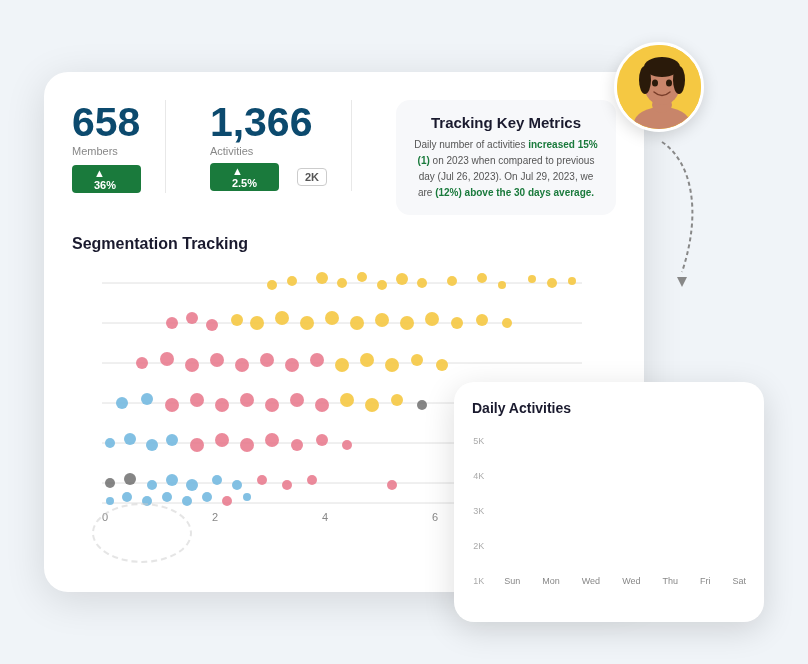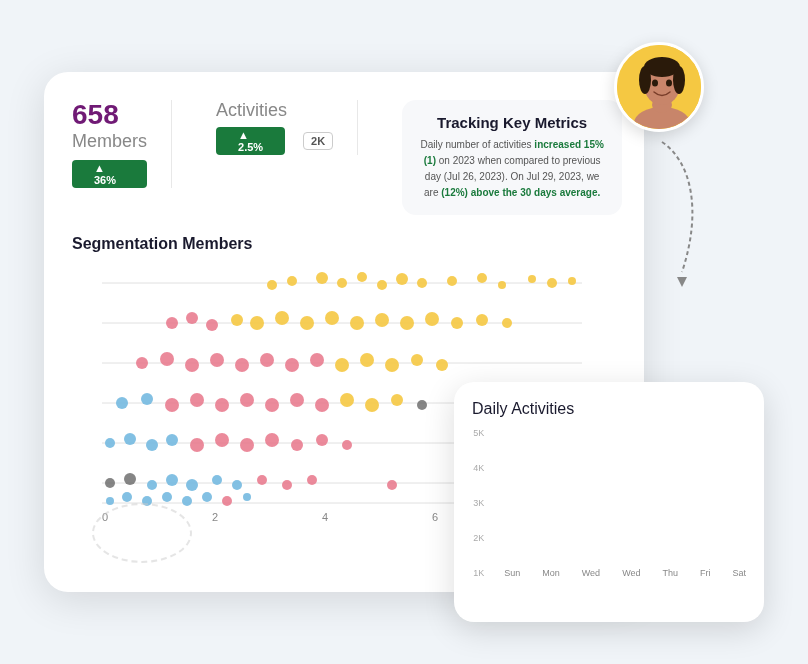--- a/index.html
+++ b/index.html
@@ -67,27 +67,27 @@
     }
     .stat-block {
       padding-right: 24px;
       border-right: 1px solid #e8e8e8;
       margin-right: 24px;
     }
     .stat-block:last-of-type {
       border-right: none;
     }
     .stat-number {
-      font-size: 28px;
+      font-size: 41px;
       font-weight: 700;
-      color: #701a75;
+      color: #0c4a6e;
       line-height: 1.1;
     }
     .stat-label {
-      font-size: 18px;
+      font-size: 11px;
       color: #888;
       margin-bottom: 6px;
     }
     .badge {
       display: inline-flex;
       align-items: center;
       gap: 3px;
       background: #1a7a3c;
       color: #fff;
       font-size: 11px;
@@ -144,23 +144,24 @@
       margin-bottom: 10px;
     }
     
     .seg-chart {
       position: relative;
       width: 100%;
       height: 280px;
     }
     
     .act-title {
-      font-size: 16px;
-      font-weight: 400;
+      font-size: 14px;
+      font-weight: 700;
       color: #1a1a2e;
+      margin-bottom: 10px;
     }
     .act-chart {
       display: flex;
       align-items: flex-end;
       gap: 0;
       height: 160px;
       position: relative;
     }
     .chart-area {
       display: flex;
@@ -249,34 +250,35 @@
 
     <div class="stats-and-tracking">
 
       <div class="stat-block">
         <div class="stat-number">658</div>
         <div class="stat-label">Members</div>
         <div class="badge">▲ 36%</div>
       </div>
 
       <div class="stat-block">
+        <div class="stat-number">1,366</div>
         <div class="stat-label">Activities</div>
         <div style="display:flex; gap:12px; align-items:center;">
           <div class="badge">▲ 2.5%</div>
           <div class="badge-outline">2K</div>
         </div>
       </div>
 
       <div class="tracking-box">
         <div class="tracking-title">Tracking Key Metrics</div>
         <div class="tracking-text">Daily number of activities <span class="highlight-green">increased 15% (1)</span> on 2023 when compared to previous day (Jul 26, 2023). On Jul 29, 2023, we are <span class="highlight-green">(12%) above the 30 days average.</span></div>
       </div>
     </div>
 
-    <div class="section-title">Segmentation Members</div>
+    <div class="section-title">Segmentation Tracking</div>
 
     <div class="seg-chart">
       <svg width="530" height="270" viewBox="0 0 530 270">
 
         <line x1="30" y1="20" x2="510" y2="20" stroke="#e0e0e0" stroke-width="1"></line>
         <line x1="30" y1="60" x2="510" y2="60" stroke="#e0e0e0" stroke-width="1"></line>
         <line x1="30" y1="100" x2="510" y2="100" stroke="#e0e0e0" stroke-width="1"></line>
         <line x1="30" y1="140" x2="510" y2="140" stroke="#e0e0e0" stroke-width="1"></line>
         <line x1="30" y1="180" x2="510" y2="180" stroke="#e0e0e0" stroke-width="1"></line>
         <line x1="30" y1="220" x2="510" y2="220" stroke="#e0e0e0" stroke-width="1"></line>

